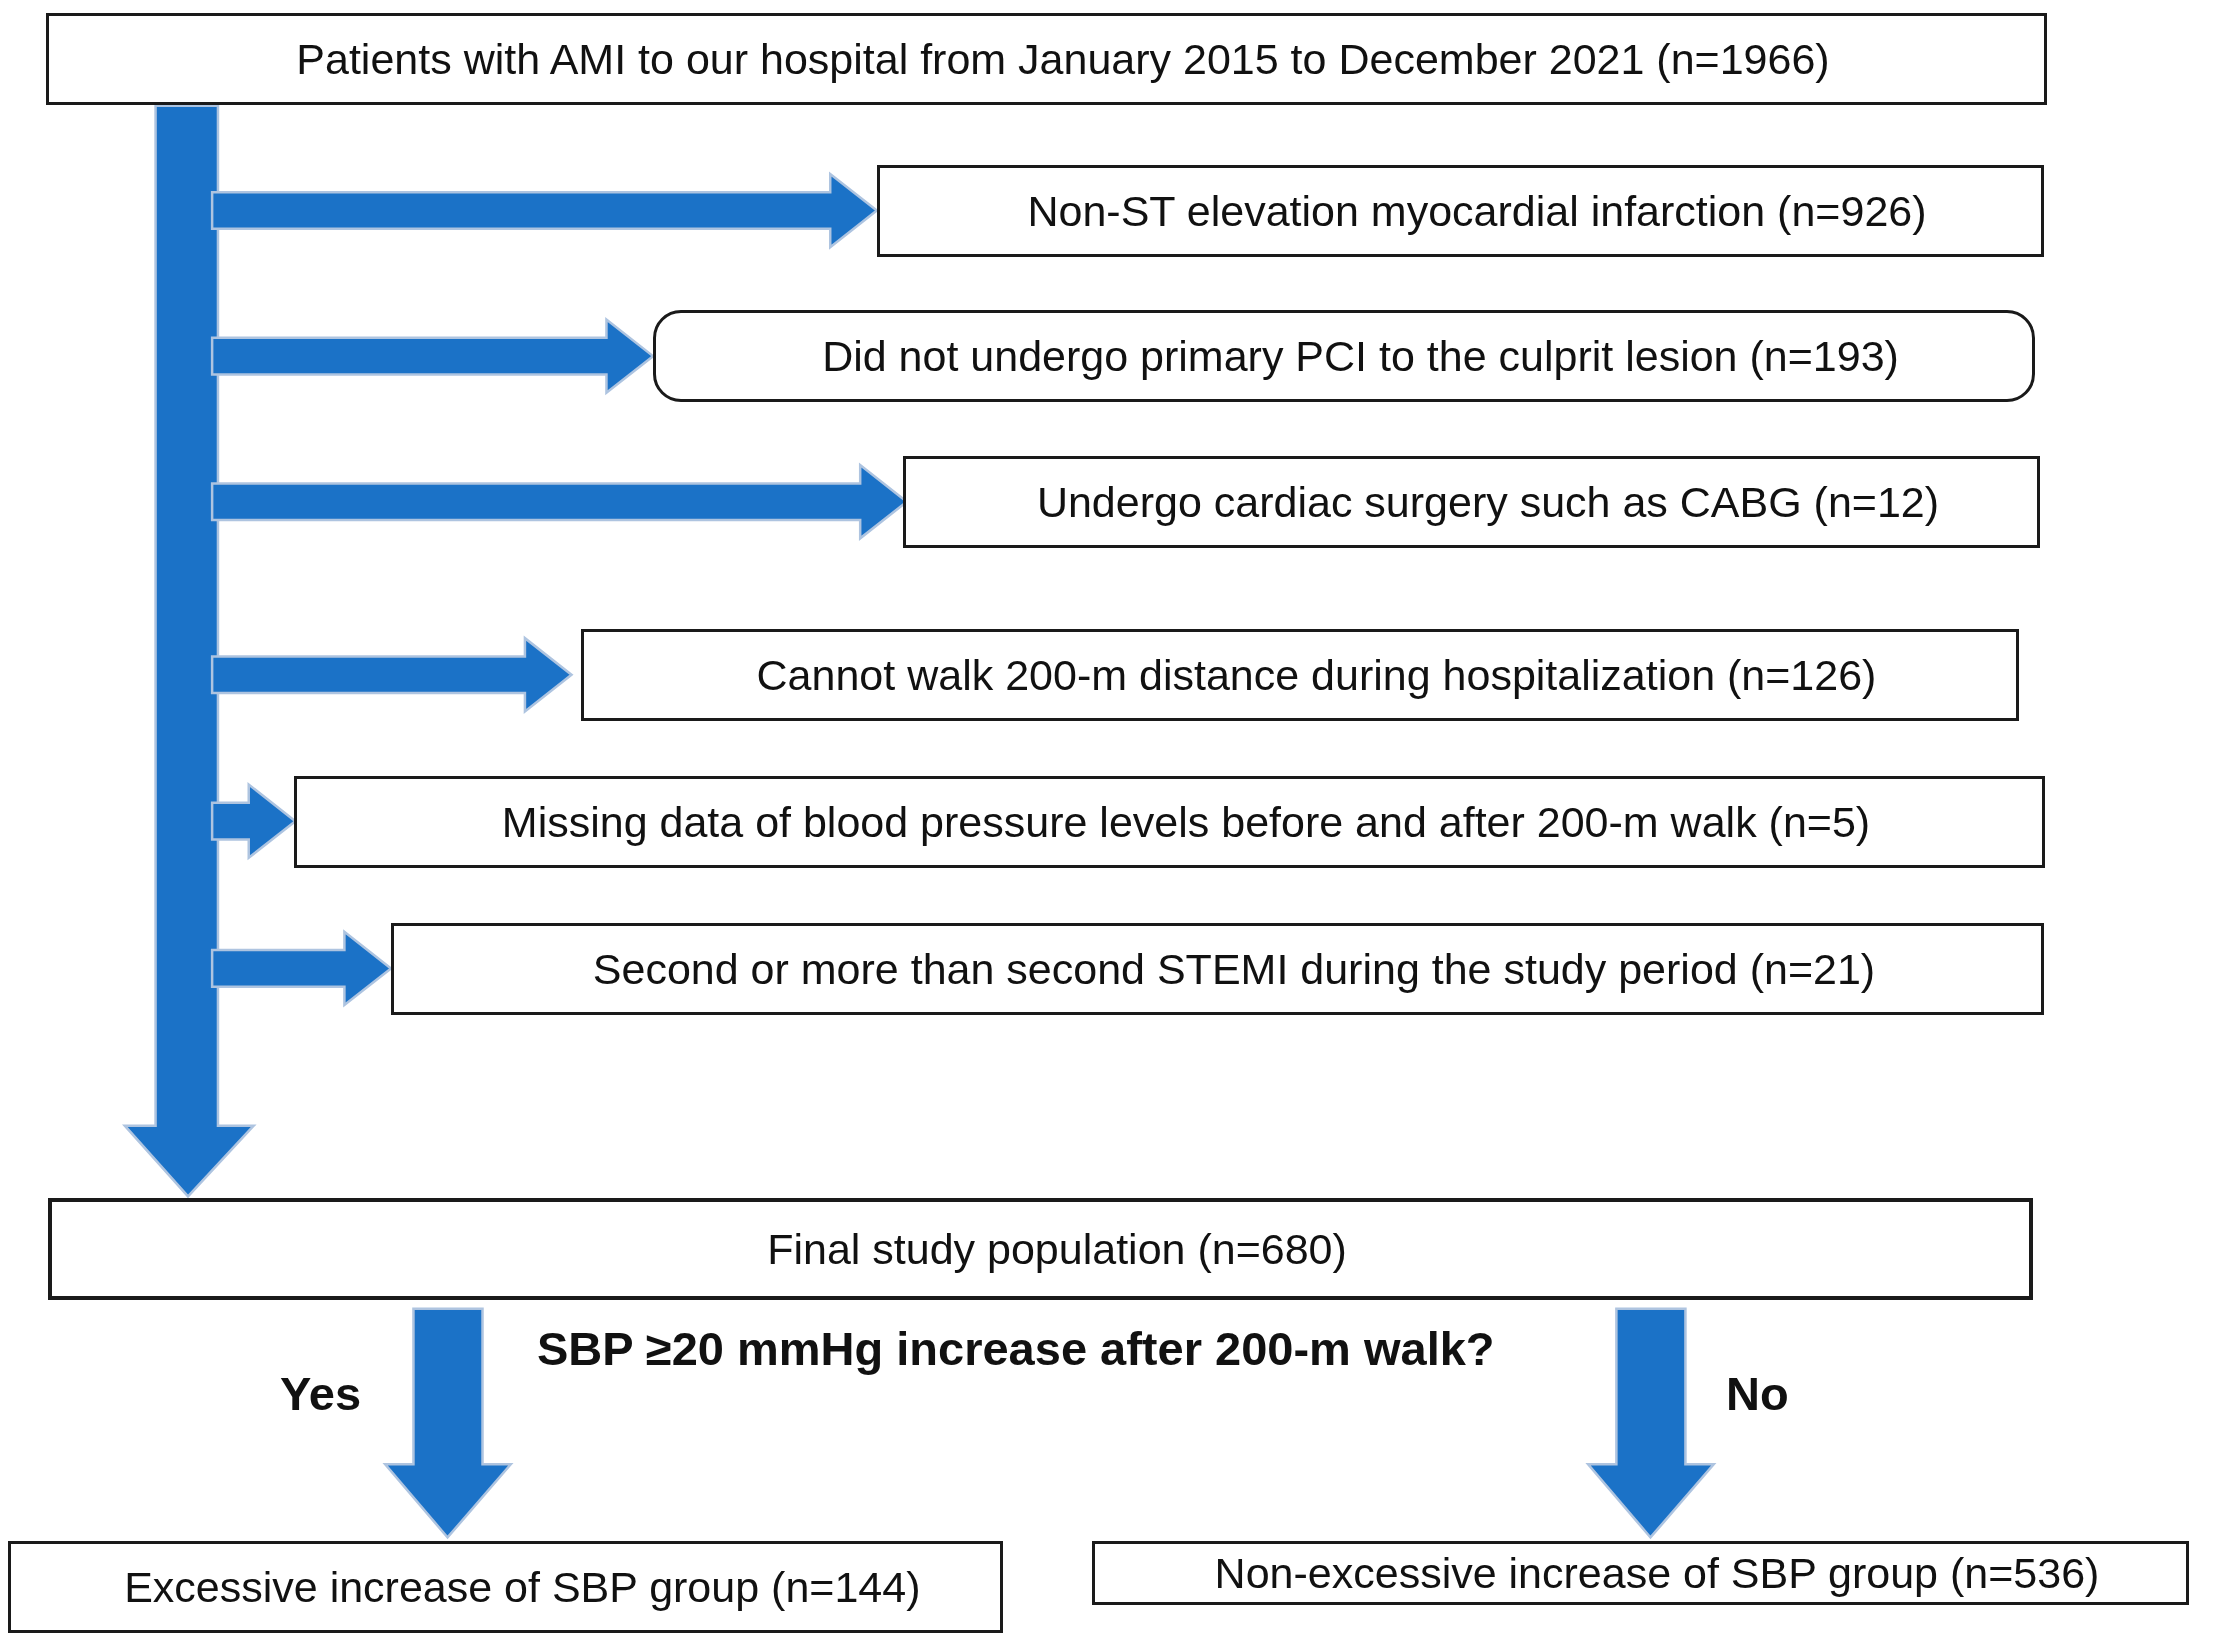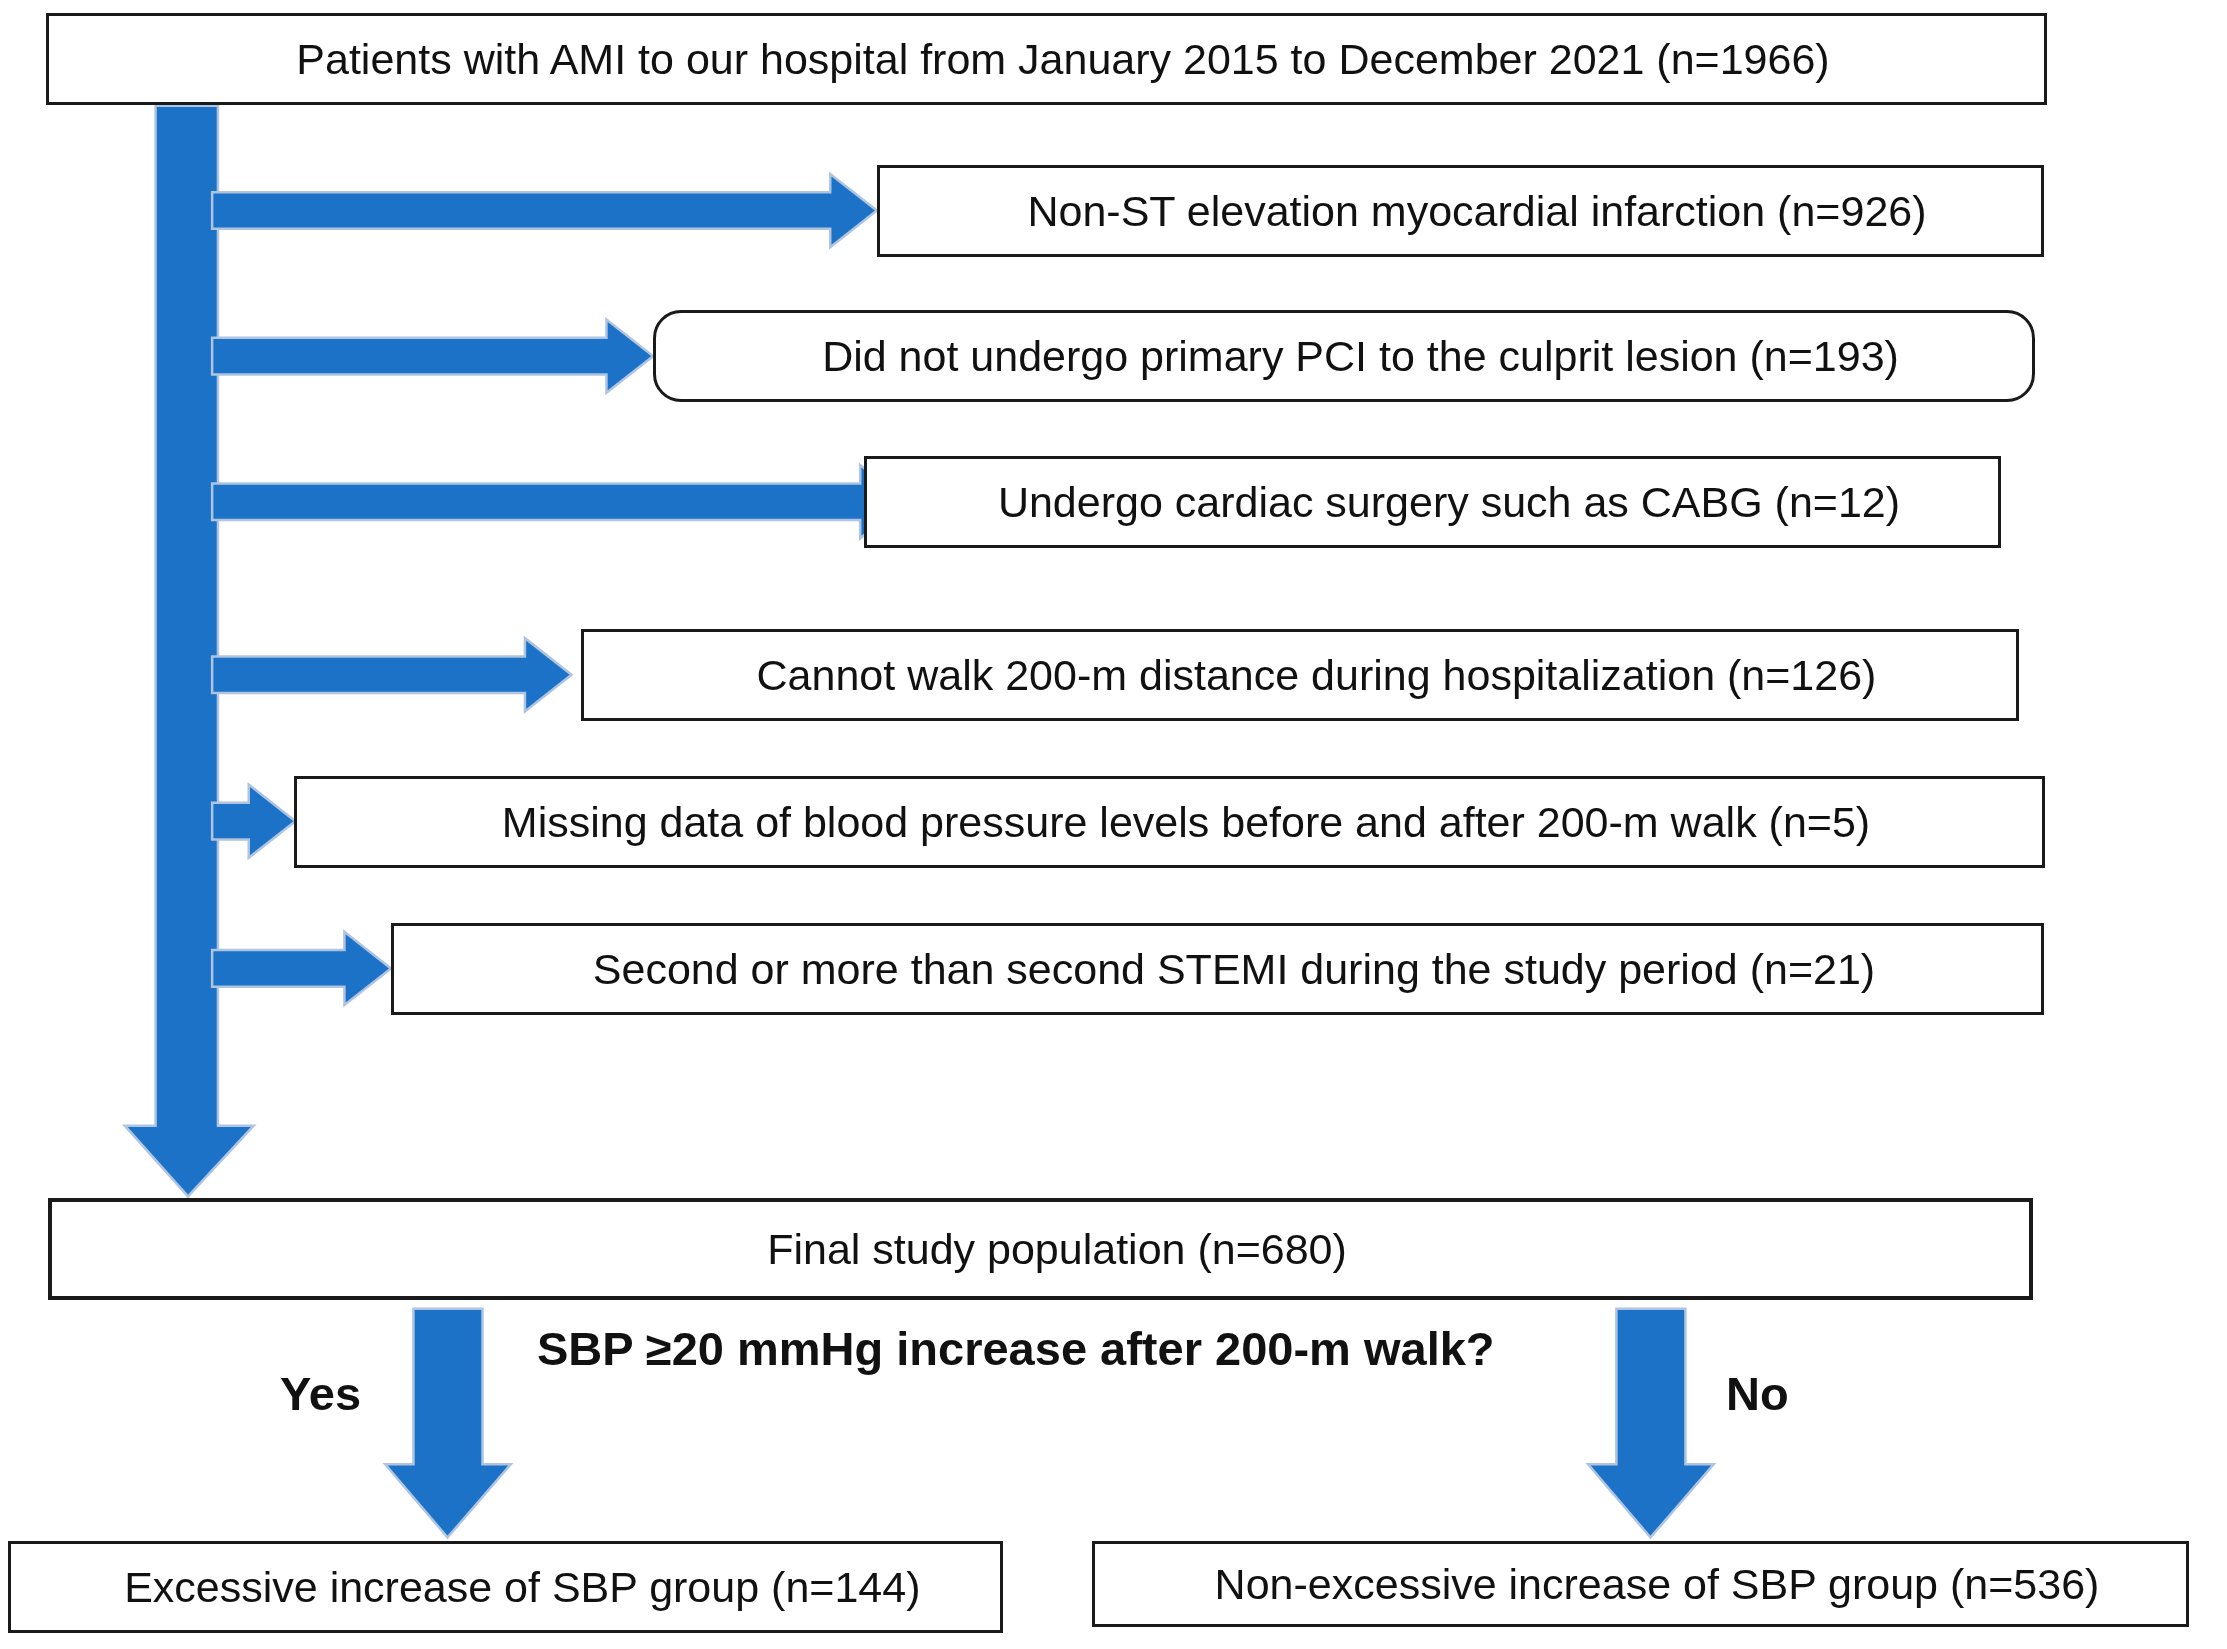--- a/index.html
+++ b/index.html
@@ -69,21 +69,21 @@
   <div class="fbox" style="left:46px; top:13.3px; width:2001px; height:92px;">
     <span>Patients with AMI to our hospital from January 2015 to December 2021 (n=1966)</span>
   </div>
 
   <div class="fbox" style="left:877px; top:165px; width:1167px; height:92px;">
     <span>Non-ST elevation myocardial infarction (n=926)</span>
   </div>
   <div class="fbox" style="left:653px; top:310px; width:1382px; height:92px;border-radius:28px;">
     <span>Did not undergo primary PCI to the culprit lesion (n=193)</span>
   </div>
-  <div class="fbox" style="left:864px; top:456px; width:1137px; height:92px;">
+  <div class="fbox" style="left:903px; top:456px; width:1137px; height:92px;">
     <span>Undergo cardiac surgery such as CABG (n=12)</span>
   </div>
   <div class="fbox" style="left:572px; top:629px; width:1438px; height:92px;margin-left:9px;">
     <span>Cannot walk 200-m distance during hospitalization (n=126)</span>
   </div>
   <div class="fbox" style="left:294px; top:776px; width:1751px; height:92px;">
     <span>Missing data of blood pressure levels before and after 200-m walk (n=5)</span>
   </div>
   <div class="fbox" style="left:391px; top:923px; width:1653px; height:92px;">
     <span>Second or more than second STEMI during the study period (n=21)</span>
@@ -93,18 +93,18 @@
     <span>Final study population (n=680)</span>
   </div>
 
   <div class="blabel" style="left:537px; top:1325px;">SBP ≥20 mmHg increase after 200-m walk?</div>
   <div class="blabel" style="left:280px; top:1370px;">Yes</div>
   <div class="blabel" style="left:1726px; top:1370px;">No</div>
 
   <div class="fbox" style="left:8.3px; top:1541px; width:995px; height:92px;">
     <span>Excessive increase of SBP group (n=144)</span>
   </div>
-  <div class="fbox" style="left:1092px; top:1541px; width:1097px; height:86px;">
+  <div class="fbox" style="left:1092px; top:1541px; width:1097px; height:64px;">
     <span>Non-excessive increase of SBP group (n=536)</span>
   </div>
 
 </div>
 
 
 </body></html>

